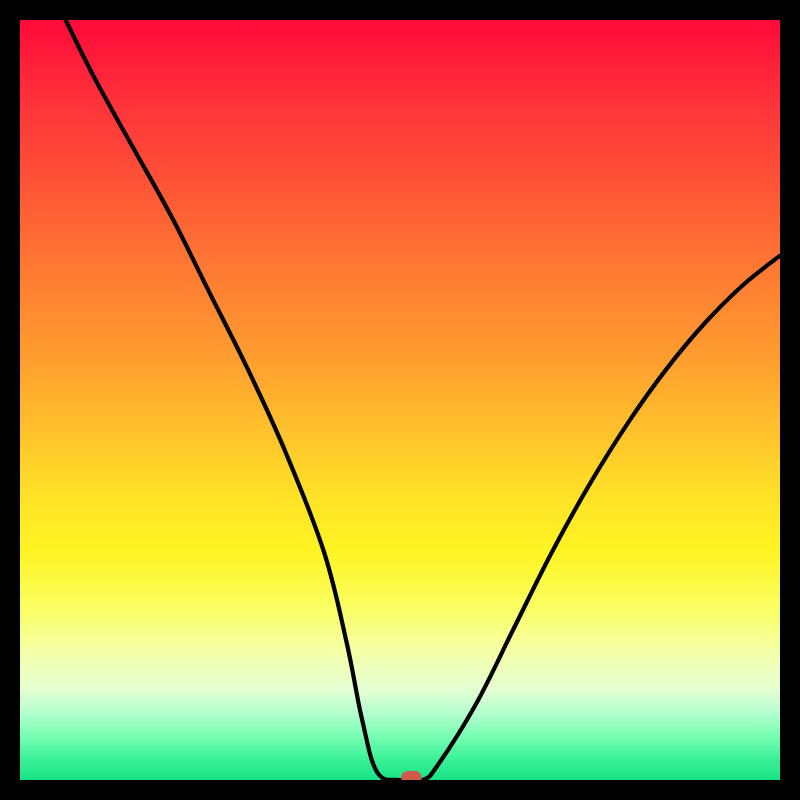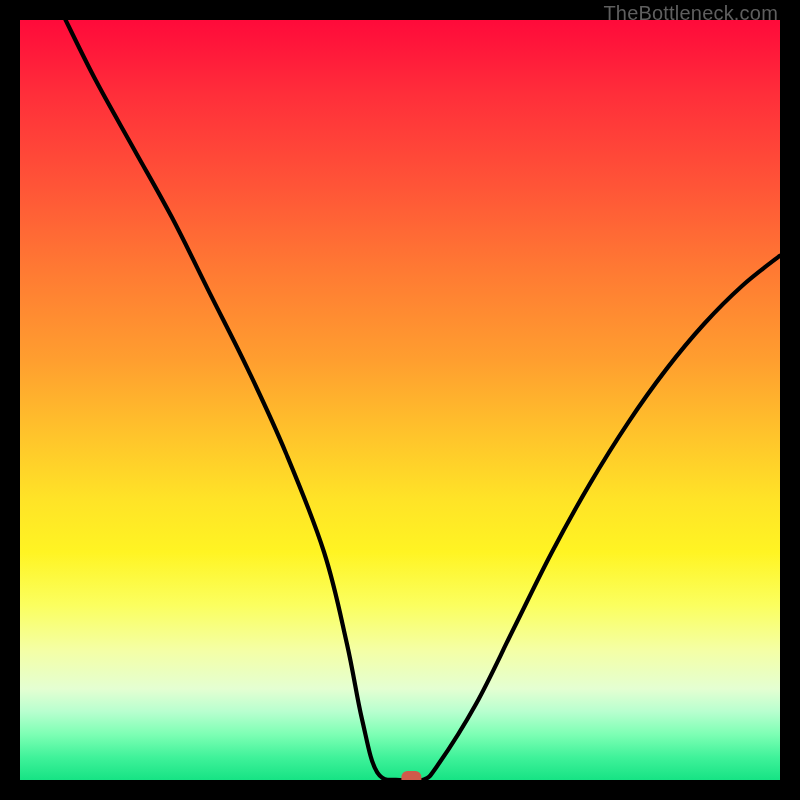--- a/index.html
+++ b/index.html
@@ -67,14 +67,13 @@
 
   <div class="plot-area">
     <svg class="curve" viewBox="0 0 760 760" preserveAspectRatio="none">
       <g>
         <path id="curve-path" fill="none" stroke="#000" stroke-width="4.2" stroke-linecap="round" stroke-linejoin="round" d="M 45.60 0.00 C 51.07 10.94, 63.69 37.54, 76.00 60.80 C 88.31 84.06, 100.32 104.58, 114.00 129.20 C 127.68 153.82, 138.32 171.61, 152.00 197.60 C 165.68 223.59, 176.32 246.24, 190.00 273.60 C 203.68 300.96, 214.32 320.87, 228.00 349.60 C 241.68 378.33, 252.32 400.37, 266.00 433.20 C 279.68 466.03, 293.06 497.80, 304.00 532.00 C 314.94 566.20, 319.96 593.10, 326.80 623.20 C 333.64 653.30, 336.53 675.94, 342.00 699.20 C 347.47 722.46, 350.36 741.46, 357.20 752.40 C 364.04 763.34, 371.79 758.63, 380.00 760.00 C 388.21 761.37, 395.96 762.74, 402.80 760.00 C 409.64 757.26, 408.42 758.48, 418.00 744.80 C 427.58 731.12, 442.32 708.62, 456.00 684.00 C 469.68 659.38, 480.32 635.36, 494.00 608.00 C 507.68 580.64, 518.32 557.99, 532.00 532.00 C 545.68 506.01, 556.32 486.86, 570.00 463.60 C 583.68 440.34, 594.32 423.32, 608.00 402.80 C 621.68 382.28, 632.32 367.38, 646.00 349.60 C 659.68 331.82, 670.32 319.05, 684.00 304.00 C 697.68 288.95, 708.32 278.31, 722.00 266.00 C 735.68 253.69, 753.16 241.07, 760.00 235.60"></path>
       </g>
       <rect id="marker-dot" rx="6" ry="6" width="20" height="14" x="381.40" y="751.00" fill="#d05a4a"></rect>
     </svg>
   </div>
 
-  <div class="watermark">TheBottleneck.com</div>
 </div>
 
 </body></html>

